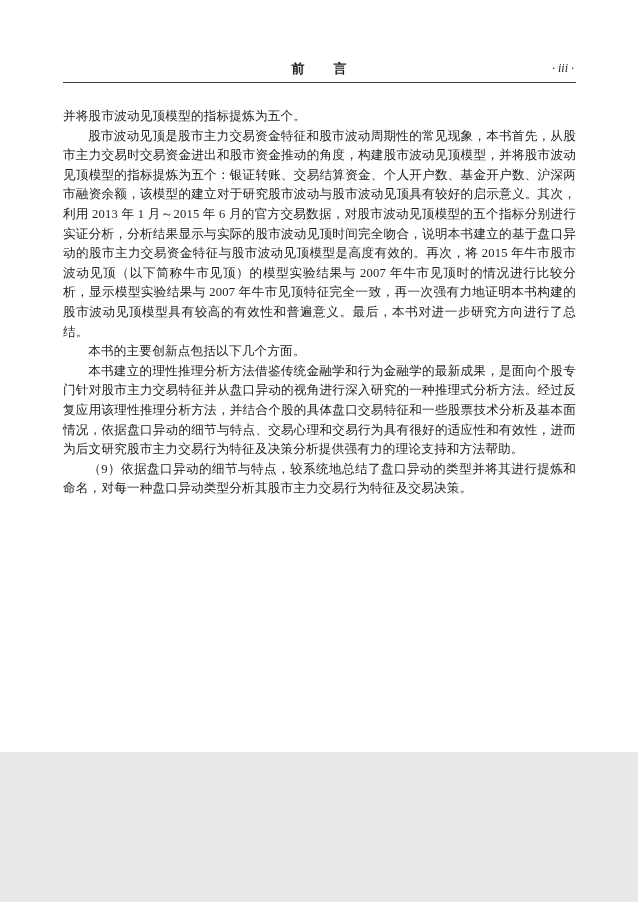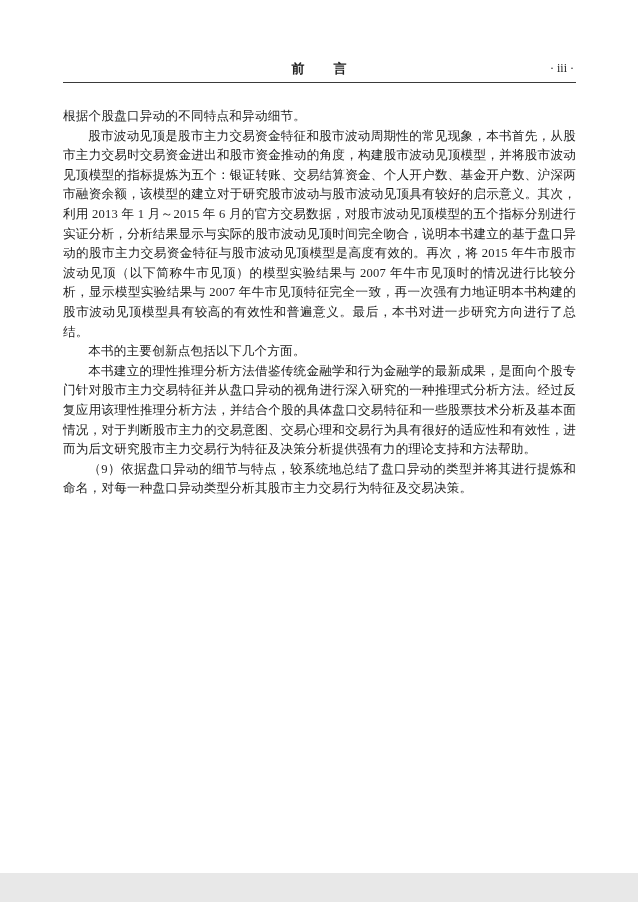--- a/index.html
+++ b/index.html
@@ -3,40 +3,41 @@
 <meta charset="utf-8">
 <style>
   * { margin: 0; padding: 0; box-sizing: border-box; }
   html, body { background: #e8e8e8; }
   body {
     width: 638px; height: 902px;
     font-family: "Liberation Serif", "DejaVu Serif", serif;
   }
   .page {
     position: relative;
-    width: 638px; height: 873px;
+    width: 638px; height: 752px;
     background: #ffffff;
     padding: 60px 62px 4px 63px;
     color: #1c1c1c;
     overflow: hidden;
   }
   .page-header { position: relative; height: 22px; }
   .header-title {
     display: block;
     text-align: center;
     font-size: 13px;
     font-weight: bold;
     letter-spacing: 1px;
     color: #222;
   }
   .header-page {
     position: absolute;
     right: 2px; top: 1px;
     font-size: 12px;
     color: #222;
+    font-style: italic;
   }
   .header-rule {
     border: none;
     border-top: 1.2px solid #3a3a3a;
     margin: 0 0 24px 0;
   }
   .page-body { width: 513px; }
   .para {
     font-size: 12.6px;
     line-height: 19.6px;
@@ -52,20 +53,20 @@
 
 <div class="page">
 
   <header class="page-header">
     <span class="header-title">前　　言</span>
     <span class="header-page">· iii ·</span>
   </header>
   <hr class="header-rule">
 
   <main class="page-body">
-    <p class="para no-indent">根据个股盘口异动的不同特点和异动细节。</p>
+    <p class="para no-indent">并将股市波动见顶模型的指标提炼为五个。</p>
     <p class="para">股市波动见顶是股市主力交易资金特征和股市波动周期性的常见现象，本书首先，从股市主力交易时交易资金进出和股市资金推动的角度，构建股市波动见顶模型，并将股市波动见顶模型的指标提炼为五个：银证转账、交易结算资金、个人开户数、基金开户数、沪深两市融资余额，该模型的建立对于研究股市波动与股市波动见顶具有较好的启示意义。其次，利用 2013 年 1 月～2015 年 6 月的官方交易数据，对股市波动见顶模型的五个指标分别进行实证分析，分析结果显示与实际的股市波动见顶时间完全吻合，说明本书建立的基于盘口异动的股市主力交易资金特征与股市波动见顶模型是高度有效的。再次，将 2015 年牛市股市波动见顶（以下简称牛市见顶）的模型实验结果与 2007 年牛市见顶时的情况进行比较分析，显示模型实验结果与 2007 年牛市见顶特征完全一致，再一次强有力地证明本书构建的股市波动见顶模型具有较高的有效性和普遍意义。最后，本书对进一步研究方向进行了总结。</p>
     <p class="para">本书的主要创新点包括以下几个方面。</p>
-    <p class="para">本书建立的理性推理分析方法借鉴传统金融学和行为金融学的最新成果，是面向个股专门针对股市主力交易特征并从盘口异动的视角进行深入研究的一种推理式分析方法。经过反复应用该理性推理分析方法，并结合个股的具体盘口交易特征和一些股票技术分析及基本面情况，对于判断股市主力的交易意图、交易心理和交易行为具有很好的适应性和有效性，进而为后文研究股市主力交易行为特征及决策分析提供强有力的理论支持和方法帮助。</p>
+    <p class="para">本书建立的理性推理分析方法借鉴传统金融学和行为金融学的最新成果，是面向个股专门针对股市主力交易特征并从盘口异动的视角进行深入研究的一种推理式分析方法。经过反复应用该理性推理分析方法，并结合个股的具体盘口交易特征和一些股票技术分析及基本面情况，依据盘口异动的细节与特点、交易心理和交易行为具有很好的适应性和有效性，进而为后文研究股市主力交易行为特征及决策分析提供强有力的理论支持和方法帮助。</p>
     <p class="para">（9）依据盘口异动的细节与特点，较系统地总结了盘口异动的类型并将其进行提炼和命名，对每一种盘口异动类型分析其股市主力交易行为特征及交易决策。</p>
   </main>
 
 </div>
 
 </body></html>

